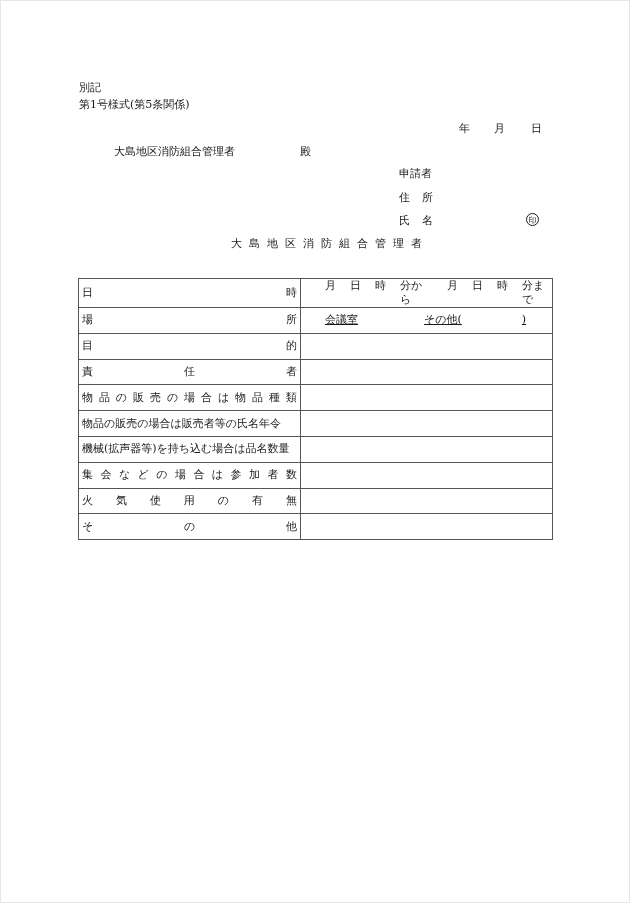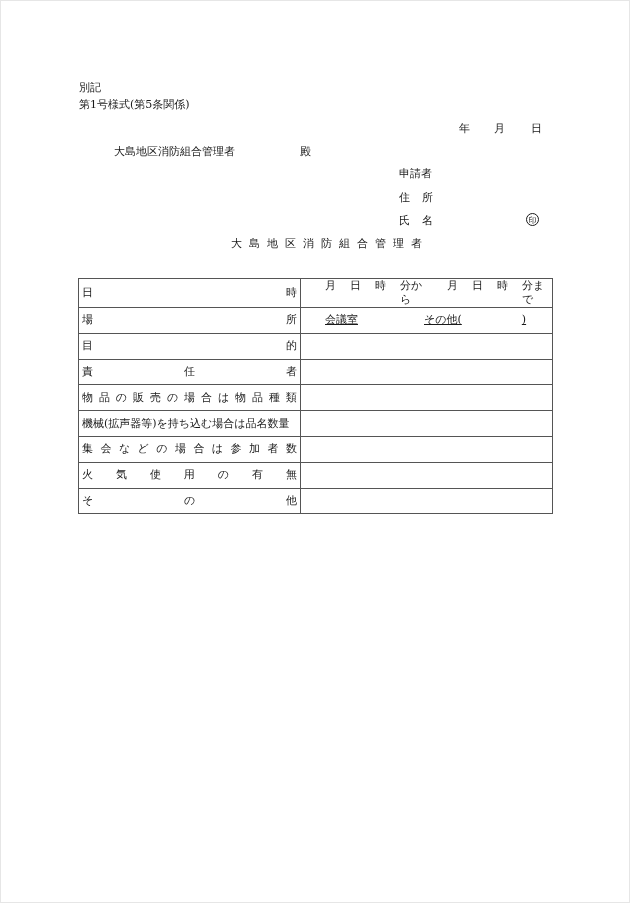--- a/index.html
+++ b/index.html
@@ -169,20 +169,28 @@
             <span>品</span>
             <span>種</span>
             <span>類</span>
           </div>
         </td>
         <td></td>
       </tr>
       <tr>
         <td class="label">
           <div class="label-inner">
+            <span>物品の販売の場合は販売者等の氏名年令</span>
+          </div>
+        </td>
+        <td></td>
+      </tr>
+      <tr>
+        <td class="label">
+          <div class="label-inner">
             <span>機械(拡声器等)を持ち込む場合は品名数量</span>
           </div>
         </td>
         <td></td>
       </tr>
       <tr>
         <td class="label">
           <div class="label-inner">
             <span>集</span>
             <span>会</span>

